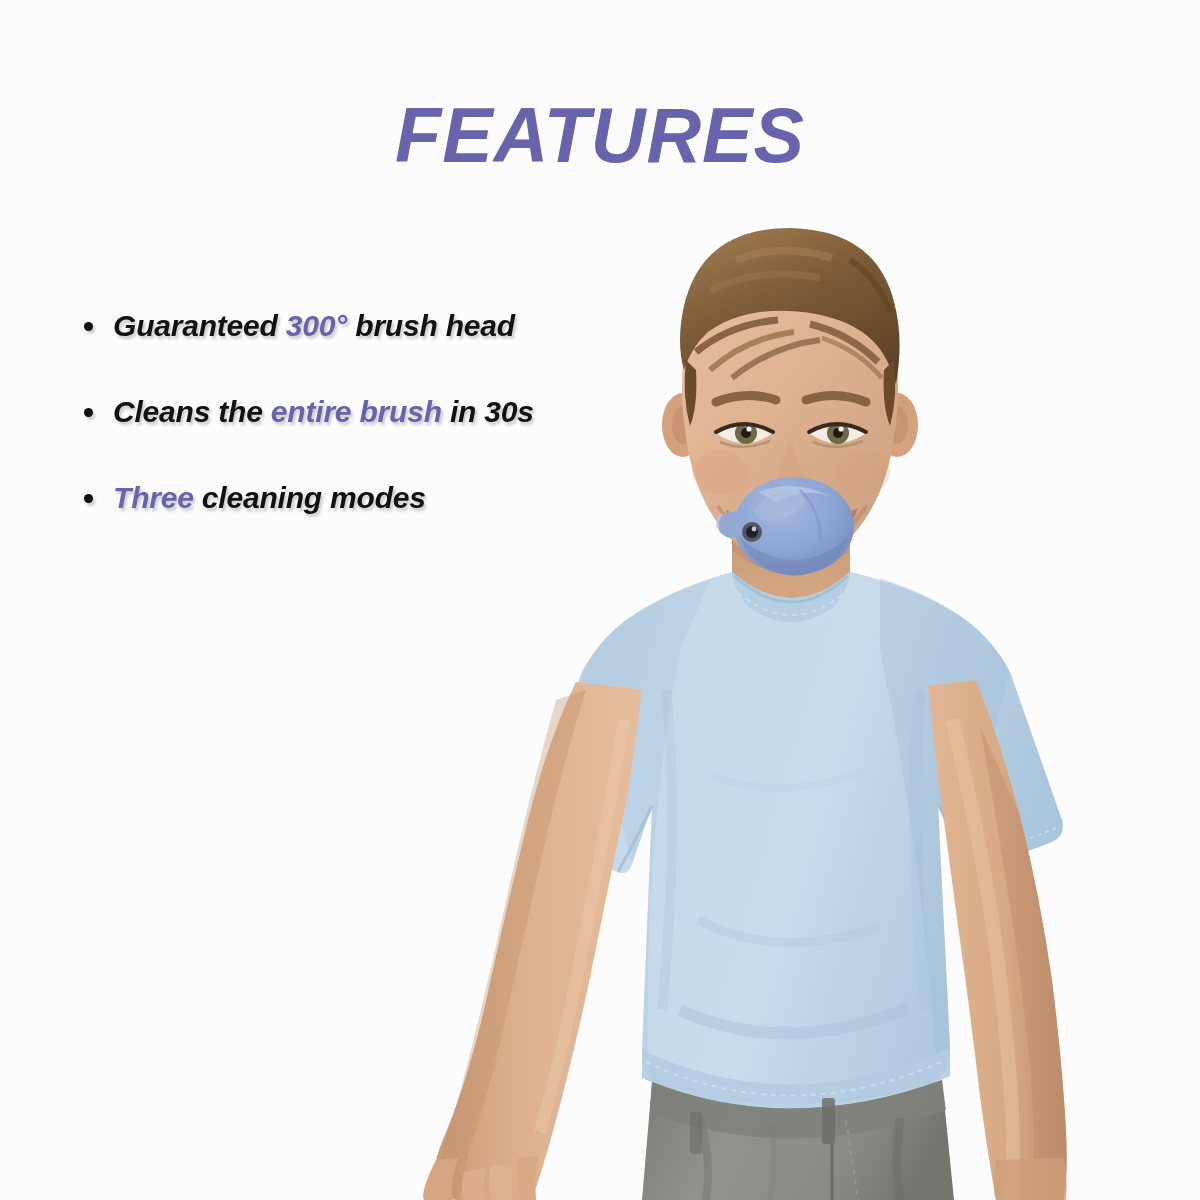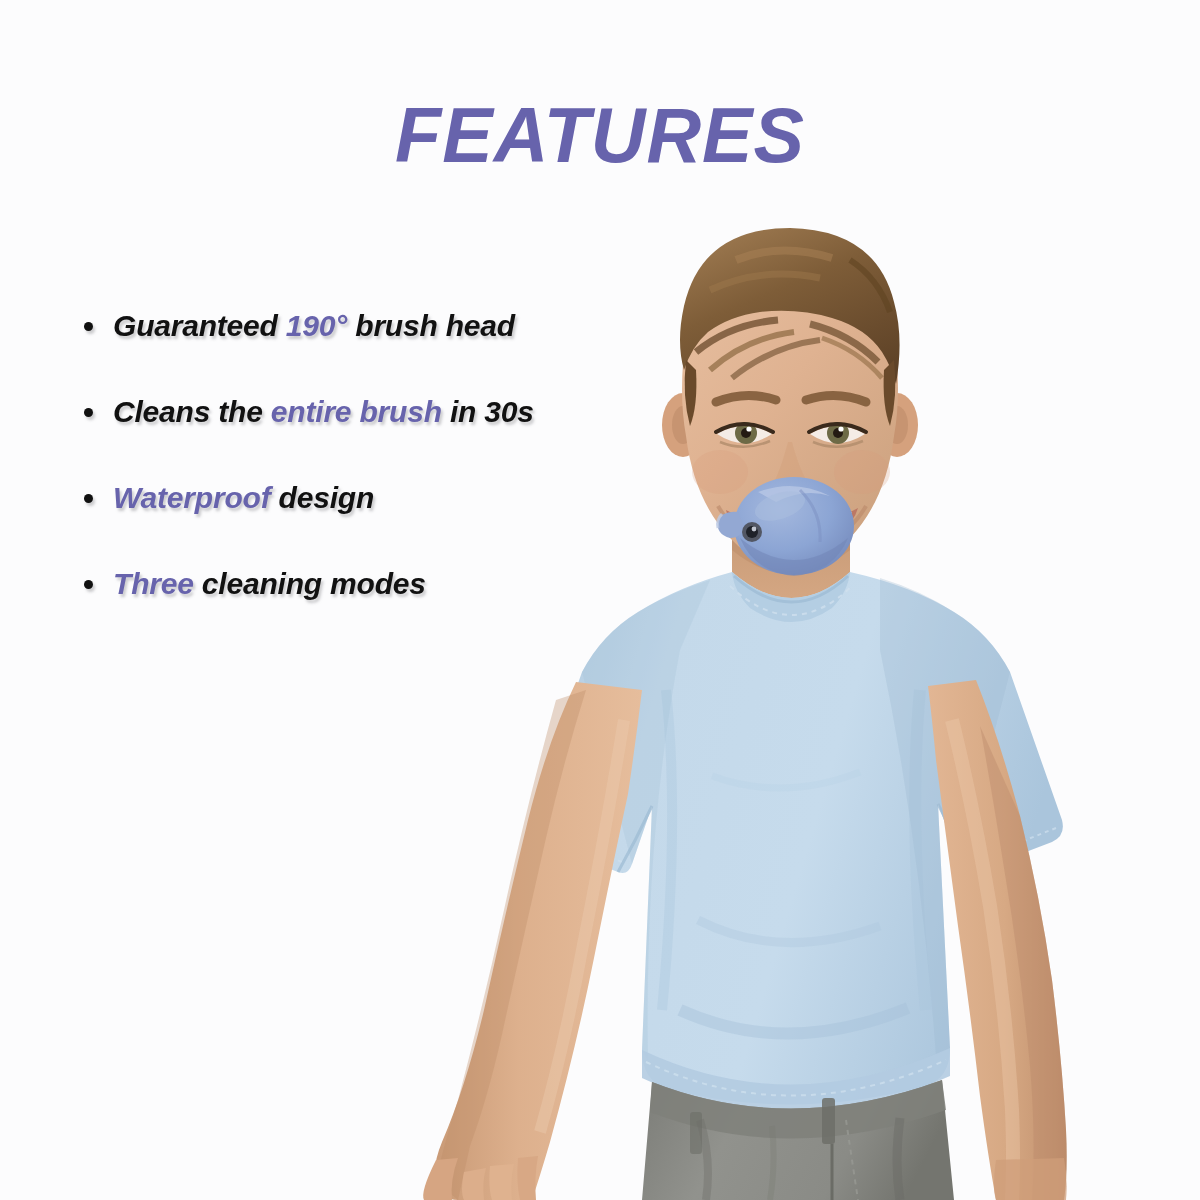--- a/index.html
+++ b/index.html
@@ -86,23 +86,22 @@
   #photo svg { display: block; }
 </style>
 </head>
 <body>
 
 <div id="card">
 
   <div id="title">FEATURES</div>
 
   <ul id="feature-list">
-      <li class="feature-item"><span class="bullet-dot"></span><span class="seg-plain">Guaranteed </span><span class="seg-accent">190°</span><span class="seg-plain"> brush head</span></li>
+      <li class="feature-item"><span class="bullet-dot"></span><span class="seg-plain">Guaranteed </span><span class="seg-accent">300°</span><span class="seg-plain"> brush head</span></li>
       <li class="feature-item"><span class="bullet-dot"></span><span class="seg-plain">Cleans the </span><span class="seg-accent">entire brush</span><span class="seg-plain"> in 30s</span></li>
-      <li class="feature-item"><span class="bullet-dot"></span><span class="seg-accent">Waterproof</span><span class="seg-plain"> design</span></li>
       <li class="feature-item"><span class="bullet-dot"></span><span class="seg-accent">Three</span><span class="seg-plain"> cleaning modes</span></li>
     </ul>
 
   <div id="photo">
     <svg width="820" height="980" viewBox="0 0 820 980" xmlns="http://www.w3.org/2000/svg">
       <defs>
         <linearGradient id="gShirt" x1="0" y1="0" x2="1" y2="0.3">
           <stop offset="0%" stop-color="#aec8de"></stop>
           <stop offset="28%" stop-color="#c4d9ea"></stop>
           <stop offset="62%" stop-color="#c6dbec"></stop>

